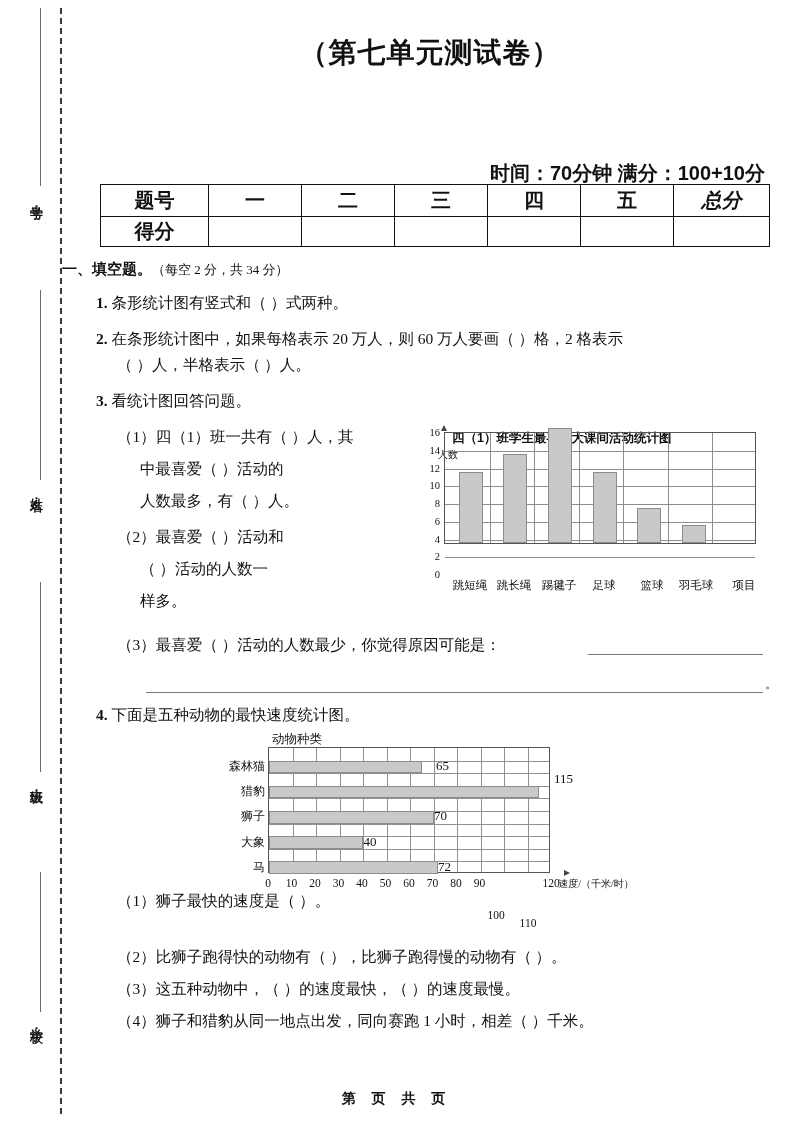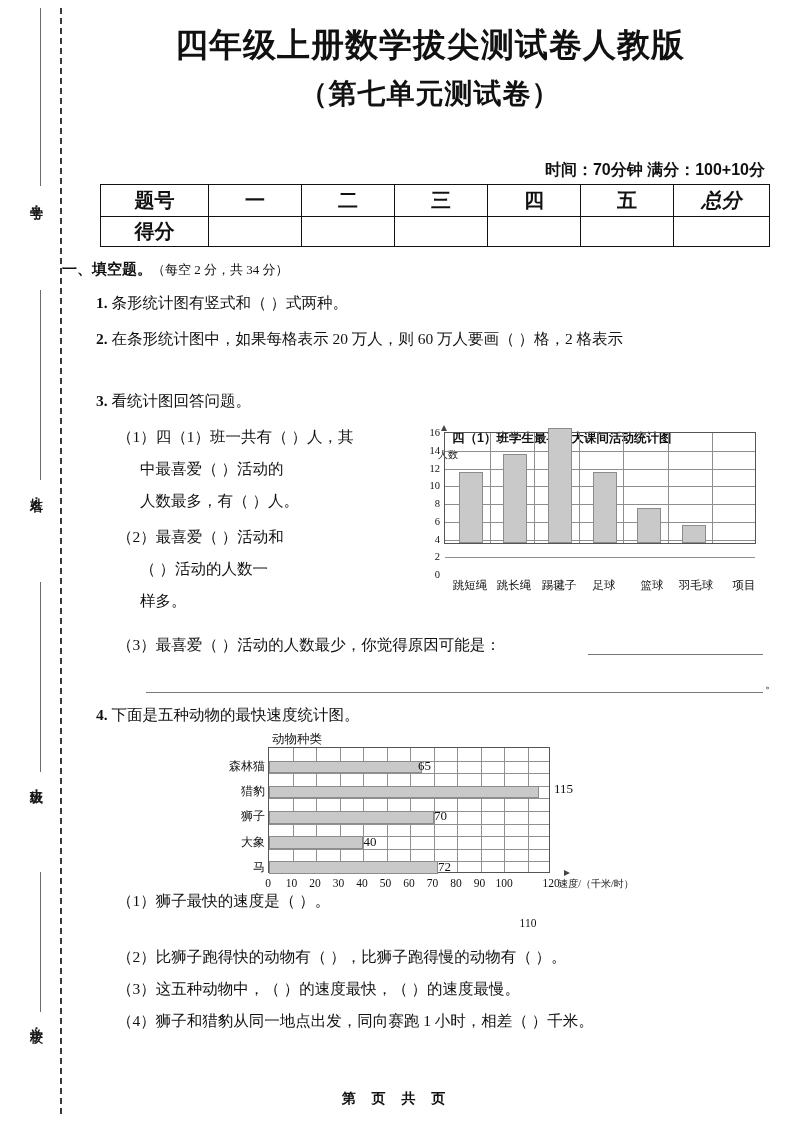--- a/index.html
+++ b/index.html
@@ -35,21 +35,21 @@
     font-family: "Liberation Sans", "DejaVu Sans", sans-serif;
     font-size: 33px; font-weight: bold; letter-spacing: 1px; line-height: 1.25;
   }
   .title-sub {
     font-family: "Liberation Sans", "DejaVu Sans", sans-serif;
     font-size: 28px; font-weight: bold; margin-top: 10px; letter-spacing: 1px;
   }
   .meta-line {
     position: absolute; right: 28px; top: 160px;
     font-family: "Liberation Sans", "DejaVu Sans", sans-serif;
-    font-size: 16px; font-weight: bold;
+    font-size: 20px; font-weight: bold;
   }
 
   
   table.score {
     position: absolute; left: 100px; top: 184px;
     width: 670px; border-collapse: collapse;
   }
   table.score td {
     border: 1.6px solid #111; height: 32px; text-align: center;
     font-family: "Liberation Sans", "DejaVu Sans", sans-serif;
@@ -143,21 +143,20 @@
   <div class="margin-solid" style="top:290px; height:190px;"></div>
   <div class="margin-solid" style="top:582px; height:190px;"></div>
   <div class="margin-solid" style="top:872px; height:140px;"></div>
 
   <div class="vlabel" style="top:196px;">学号：</div>
   <div class="vlabel" style="top:488px;">姓名：</div>
   <div class="vlabel" style="top:780px;">班级：</div>
   <div class="vlabel" style="top:1018px;">学校：</div>
 
   <div class="title-wrap">
-    <div class="title-main">四年级上册数学拔尖测试卷人教版</div>
     <div class="title-sub">（第七单元测试卷）</div>
   </div>
   <div class="meta-line">时间：70分钟  满分：100+10分</div>
 
   <table class="score">
     <tbody>
         <tr>
       <td class="lbl">题号</td>
       <td>一</td>
       <td>二</td>
@@ -184,20 +183,23 @@
 
   <div class="q" style="left:96px; top:290px;">
     <span class="num">1.</span>
     <span>条形统计图有竖式和（        ）式两种。</span>
   </div>
 
   <div class="q" style="left:96px; top:326px;">
     <span class="num">2.</span>
     <span>在条形统计图中，如果每格表示 20 万人，则 60 万人要画（        ）格，2 格表示</span>
   </div>
+  <div class="q" style="left:117px; top:352px;">
+    <span>（        ）人，半格表示（        ）人。</span>
+  </div>
 
   <div class="q" style="left:96px; top:388px;">
     <span class="num">3.</span>
     <span>看统计图回答问题。</span>
   </div>
   <div class="q" style="left:117px; top:424px; width:300px;">（1）四（1）班一共有（        ）人，其</div>
   <div class="q" style="left:140px; top:488px; width:300px;">人数最多，有（        ）人。</div>
   <div class="q" style="left:140px; top:456px; width:300px;">中最喜爱（              ）活动的</div>
   <div class="q" style="left:117px; top:524px; width:300px;">（2）最喜爱（              ）活动和</div>
   <div class="q" style="left:140px; top:588px; width:300px;">样多。</div>
@@ -294,37 +296,37 @@
       <div class="hbar" style="top:88.2px; height:12.6px; width:94px;"></div>
       <div class="hbar" style="top:113.4px;height:12.6px; width:169.2px;"></div>
     </div>
 
     <div class="ylab" style="top:18.9px;text-align:right;">森林猫</div>
     <div class="ylab" style="top:44.1px;">猎豹</div>
     <div class="ylab" style="top:69.3px;">狮子</div>
     <div class="ylab" style="top:94.5px;">大象</div>
     <div class="ylab" style="top:119.7px;">马</div>
 
-    <div class="val" style="left:150px;   top:18.9px;">65</div>
-    <div class="val" style="left:286px;   top:42px;">115</div>
+    <div class="val" style="left:168px;   top:18.9px;">65</div>
+    <div class="val" style="left:286px;   top:32px;">115</div>
     <div class="val" style="left:166px;   top:69.3px;">70</div>
     <div class="val" style="left:95.5px;  top:94.5px;">40</div>
     <div class="val" style="left:170px;   top:119.7px;">72</div>
 
     <div class="xtick" style="left:0px;">0</div>
     <div class="xtick" style="left:23.5px;">10</div>
     <div class="xtick" style="left:47px;">20</div>
     <div class="xtick" style="left:70.5px;">30</div>
     <div class="xtick" style="left:94px;">40</div>
     <div class="xtick" style="left:117.5px;">50</div>
     <div class="xtick" style="left:141px;">60</div>
     <div class="xtick" style="left:164.5px;">70</div>
     <div class="xtick" style="left:188px;">80</div>
     <div class="xtick" style="left:211.5px;">90</div>
-    <div class="xtick" style="left:236px;">100</div>
+    <div class="xtick" style="left:228px;margin-top:32px;">100</div>
     <div class="xtick" style="left:260px;margin-top:40px;">110</div>
     <div class="xtick" style="left:283px;">120</div>
     <div class="xtick" style="left:328px; font-size:10px;">速度/（千米/时）</div>
     <div class="xaxis-arrow" style="left:296px; top:123px;"></div>
   </div>
 
   <div class="q" style="left:117px; top:888px;">（1）狮子最快的速度是（          ）。</div>
   <div class="q" style="left:117px; top:944px;">（2）比狮子跑得快的动物有（               ），比狮子跑得慢的动物有（               ）。</div>
   <div class="q" style="left:117px; top:976px;">（3）这五种动物中，（            ）的速度最快，（            ）的速度最慢。</div>
   <div class="q" style="left:117px; top:1008px;">（4）狮子和猎豹从同一地点出发，同向赛跑 1 小时，相差（          ）千米。</div>

